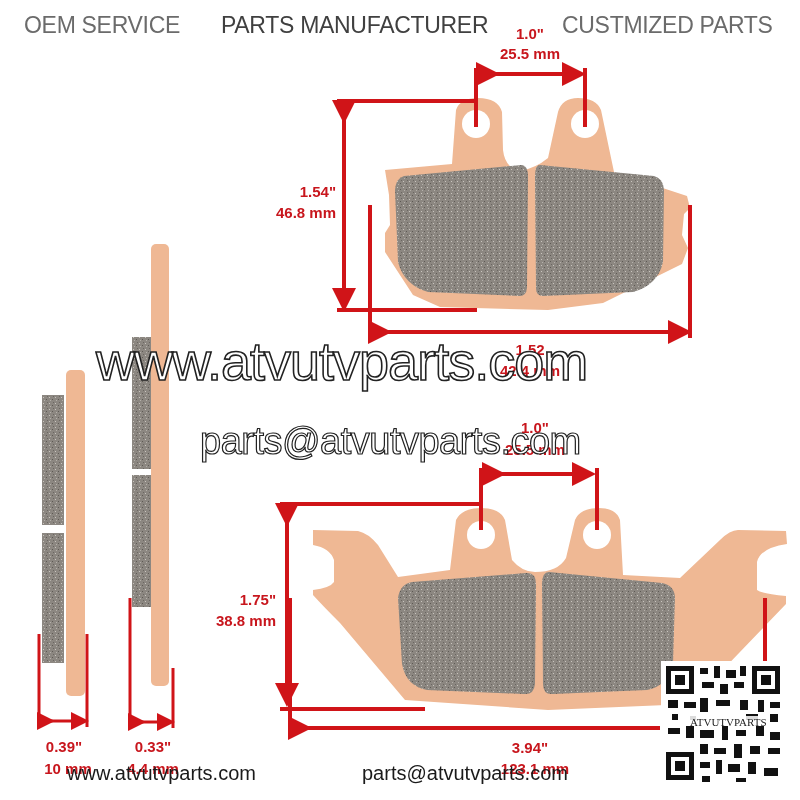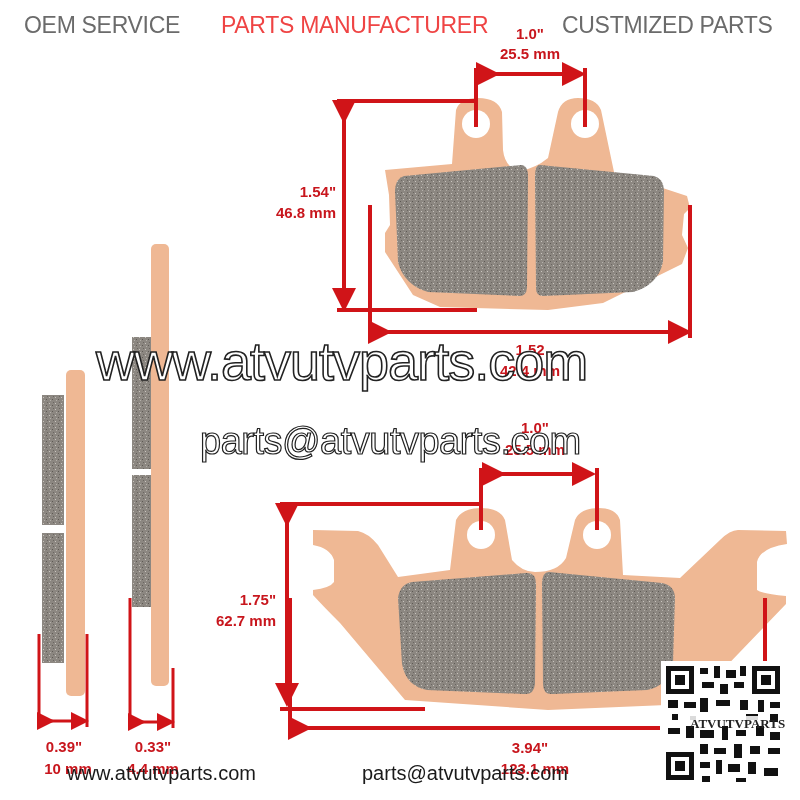--- a/index.html
+++ b/index.html
@@ -1,20 +1,20 @@
 <!DOCTYPE html>
 <html><head>
 <meta charset="utf-8">
 <style>
   html,body{margin:0;padding:0;background:#fff;}
   body{width:800px;height:800px;position:relative;overflow:hidden;font-family:"Liberation Sans",sans-serif;}
   .abs{position:absolute;}
   .hdr{top:12px;font-size:23px;letter-spacing:-0.3px;white-space:nowrap;}
   .hdr-grey{color:#6b6b6b;}
-  .hdr-dark{color:#ef4444;}
+  .hdr-dark{color:#404040;}
   .dim{color:#c8161d;font-weight:bold;font-size:15px;line-height:19px;white-space:nowrap;}
   .dim.r{text-align:right;}
   .dim.c{text-align:center;}
   svg{position:absolute;left:0;top:0;}
   .wm{position:absolute;font-family:"Liberation Sans",sans-serif;color:#fff;-webkit-text-stroke:1.6px #222;white-space:nowrap;}
   .foot{position:absolute;top:762px;font-size:20px;color:#1a1a1a;white-space:nowrap;}
 </style>
 </head>
 <body>
 
@@ -145,33 +145,33 @@
         <rect x="728" y="764" width="12" height="8"></rect>
         <rect x="748" y="762" width="8" height="12"></rect>
         <rect x="764" y="768" width="14" height="8"></rect>
       <rect x="702" y="776" width="8" height="6"></rect>
         <rect x="736" y="778" width="10" height="4"></rect>
     </g>
     <rect x="690" y="716" width="72" height="10" fill="#fff" opacity="0.85"></rect>
   </g>
 </svg>
 
-<div class="abs" style="left:690px;top:716px;width:72px;text-align:center;font-family:'Liberation Serif',serif;font-size:13px;color:#222;font-weight:bold;">ATVUTVPARTS</div>
+<div class="abs" style="left:690px;top:716px;width:72px;text-align:center;font-family:'Liberation Serif',serif;font-size:11px;color:#222;">ATVUTVPARTS</div>
 
 <div class="abs dim c" style="left:490px;top:24px;width:80px;">1.0"</div>
 <div class="abs dim c" style="left:480px;top:44px;width:100px;">25.5 mm</div>
 <div class="abs dim r" style="left:240px;top:182px;width:96px;">1.54"</div>
 <div class="abs dim r" style="left:240px;top:203px;width:96px;">46.8 mm</div>
 <div class="abs dim c" style="left:490px;top:340px;width:80px;">1.52</div>
 <div class="abs dim c" style="left:480px;top:361px;width:100px;">42.4 mm</div>
 
 <div class="abs dim c" style="left:495px;top:418px;width:80px;">1.0"</div>
 <div class="abs dim c" style="left:485px;top:440px;width:100px;">25.5 mm</div>
 <div class="abs dim r" style="left:180px;top:590px;width:96px;">1.75"</div>
-<div class="abs dim r" style="left:180px;top:611px;width:96px;">62.7 mm</div>
+<div class="abs dim r" style="left:180px;top:611px;width:96px;">38.8 mm</div>
 <div class="abs dim c" style="left:490px;top:738px;width:80px;">3.94"</div>
 <div class="abs dim c" style="left:480px;top:759px;width:110px;">123.1 mm</div>
 
 <div class="abs dim c" style="left:24px;top:737px;width:80px;">0.39"</div>
 <div class="abs dim c" style="left:28px;top:759px;width:80px;">10 mm</div>
 <div class="abs dim c" style="left:113px;top:737px;width:80px;">0.33"</div>
 <div class="abs dim c" style="left:113px;top:759px;width:80px;">4.4 mm</div>
 
 <div class="wm" style="left:96px;top:330px;font-size:54px;letter-spacing:-1px;">www.atvutvparts.com</div>
 <div class="wm" style="left:200px;top:420px;font-size:38px;letter-spacing:-0.5px;-webkit-text-stroke:1.2px #222;">parts@atvutvparts.com</div>

